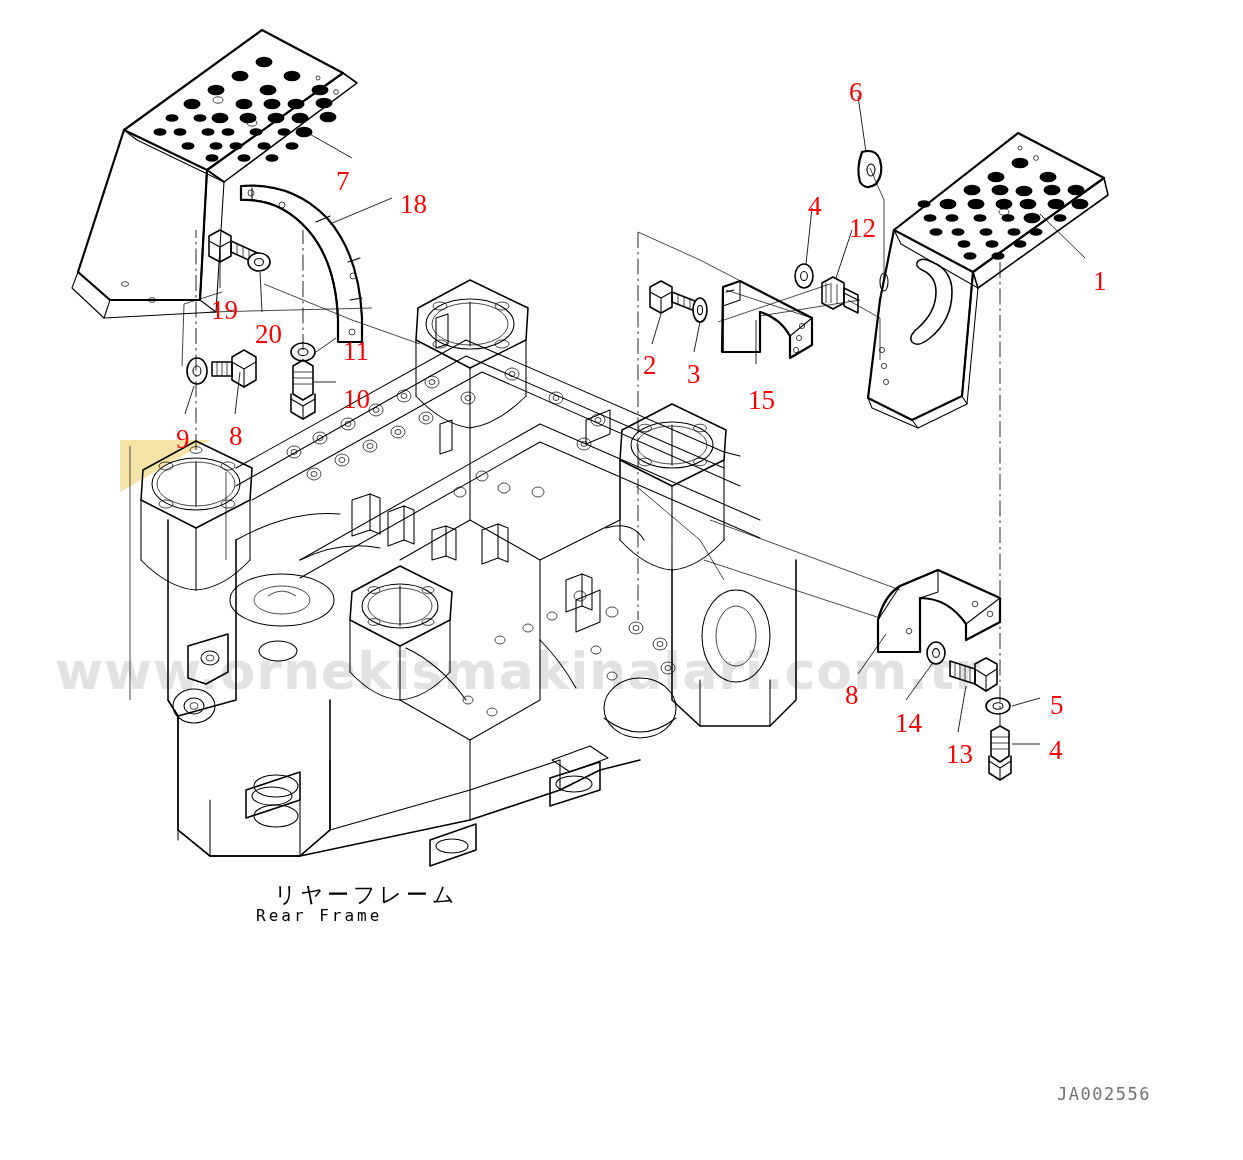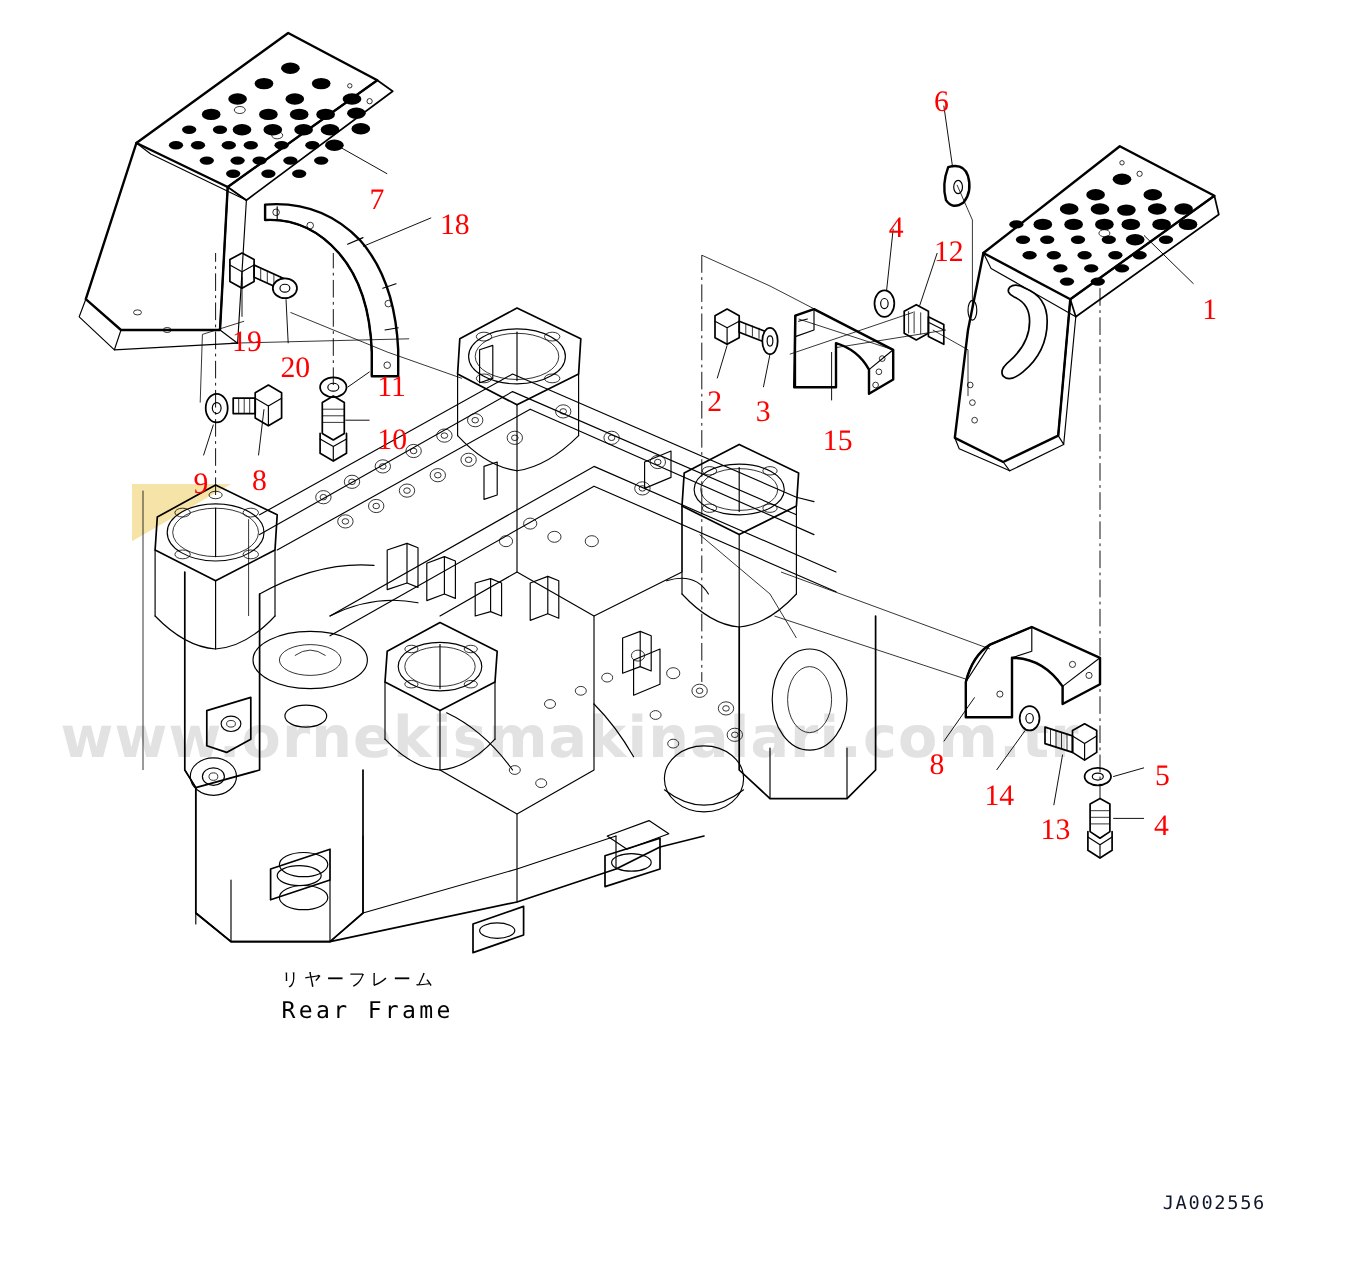--- a/index.html
+++ b/index.html
@@ -3,23 +3,23 @@
 <meta charset="utf-8">
 <style>
   html,body{margin:0;padding:0;background:#ffffff;}
   body{width:1243px;height:1160px;overflow:hidden;
        font-family:"DejaVu Sans",sans-serif;}
   #stage{position:relative;width:1243px;height:1160px;background:#fff;}
   #stage svg{position:absolute;left:0;top:0;}
   .lbl{position:absolute;color:#ff0000;font-family:"Liberation Serif",serif;
        font-size:27px;font-weight:400;line-height:1;white-space:nowrap;}
   .capt{position:absolute;color:#000;font-family:"DejaVu Sans Mono",monospace;
-        font-size:21px;letter-spacing:3px;white-space:nowrap;}
-  .capt.jp{font-size:16px;letter-spacing:4px;}
-  .dwg{position:absolute;color:#0f172a;font-family:"DejaVu Sans Mono",monospace;
+        font-size:16px;letter-spacing:3px;white-space:nowrap;}
+  .capt.jp{font-size:22px;letter-spacing:4px;margin-left:18px;}
+  .dwg{position:absolute;color:#737373;font-family:"DejaVu Sans Mono",monospace;
        font-size:17px;letter-spacing:1.5px;white-space:nowrap;}
   
   #wm{position:absolute;left:0;top:0;width:1243px;height:1160px;
       pointer-events:none;}
   #wmbig{position:absolute;left:40px;top:432px;width:1170px;
          font-family:"DejaVu Sans",sans-serif;font-size:250px;font-weight:bold;
          color:#e2e2e2;letter-spacing:12px;line-height:1;}
   #wmurl{position:absolute;left:55px;top:645px;
          font-family:"DejaVu Sans",sans-serif;font-size:52px;font-weight:bold;
          color:#e2e2e2;letter-spacing:1px;line-height:1;}

